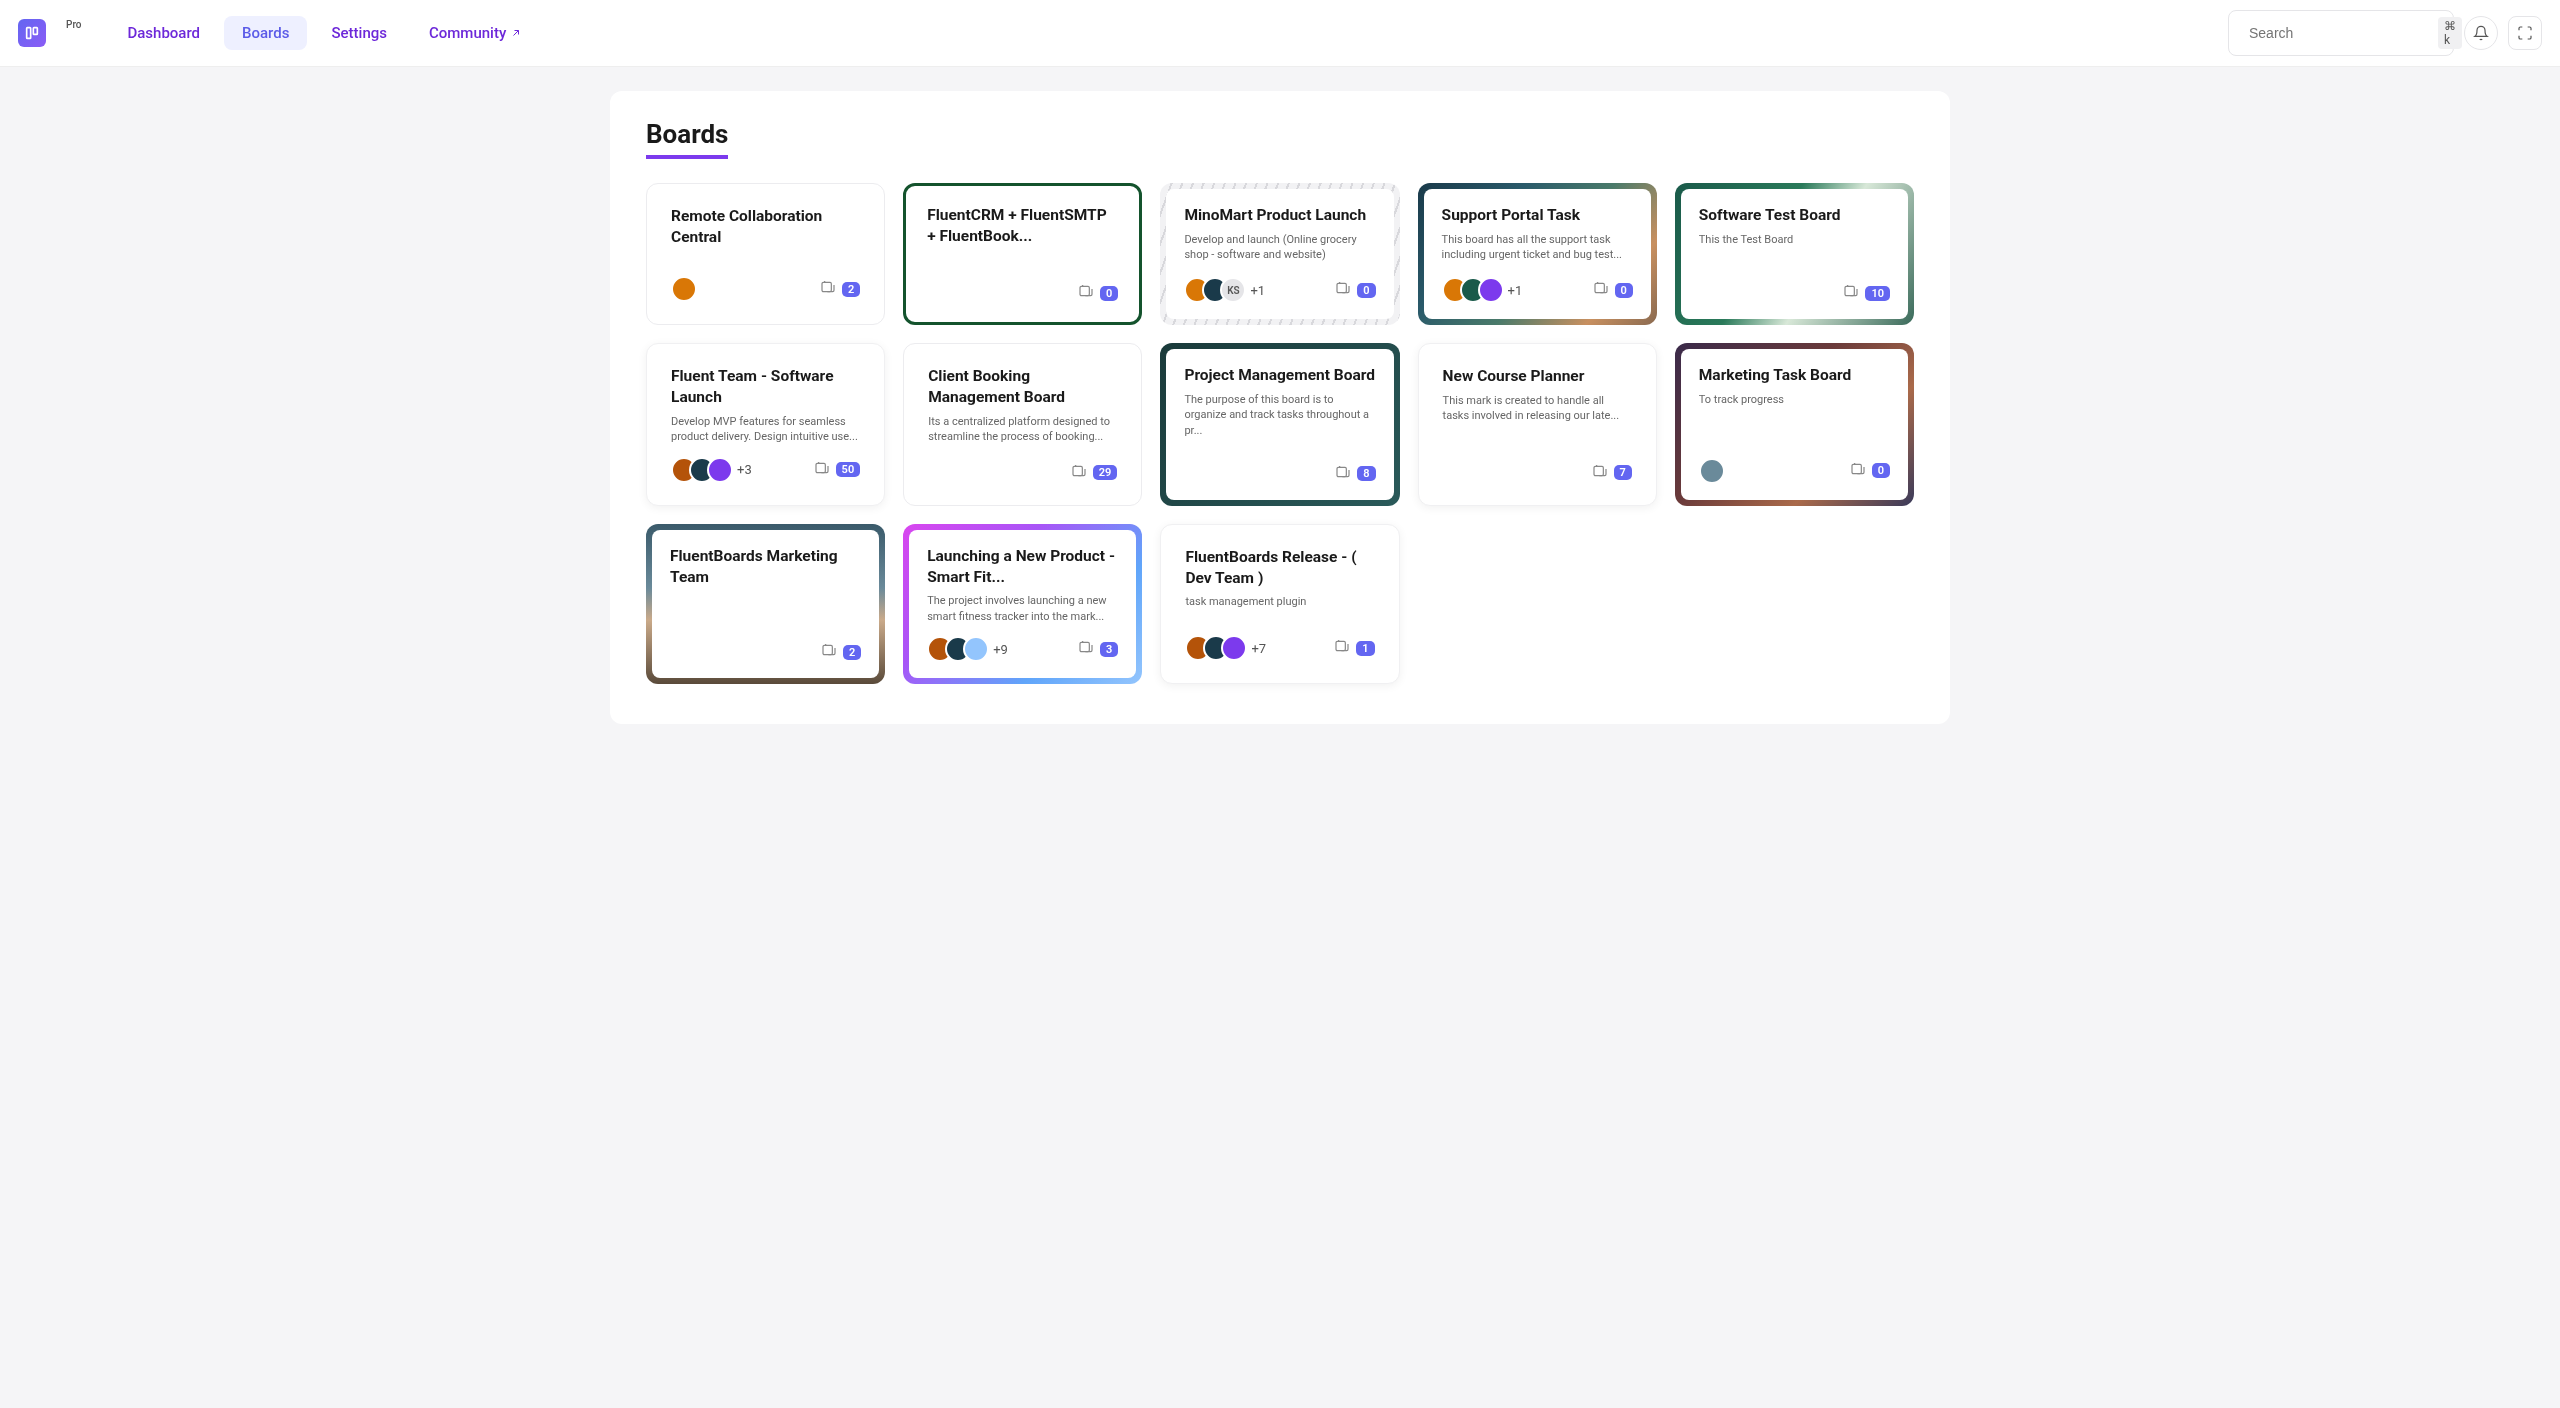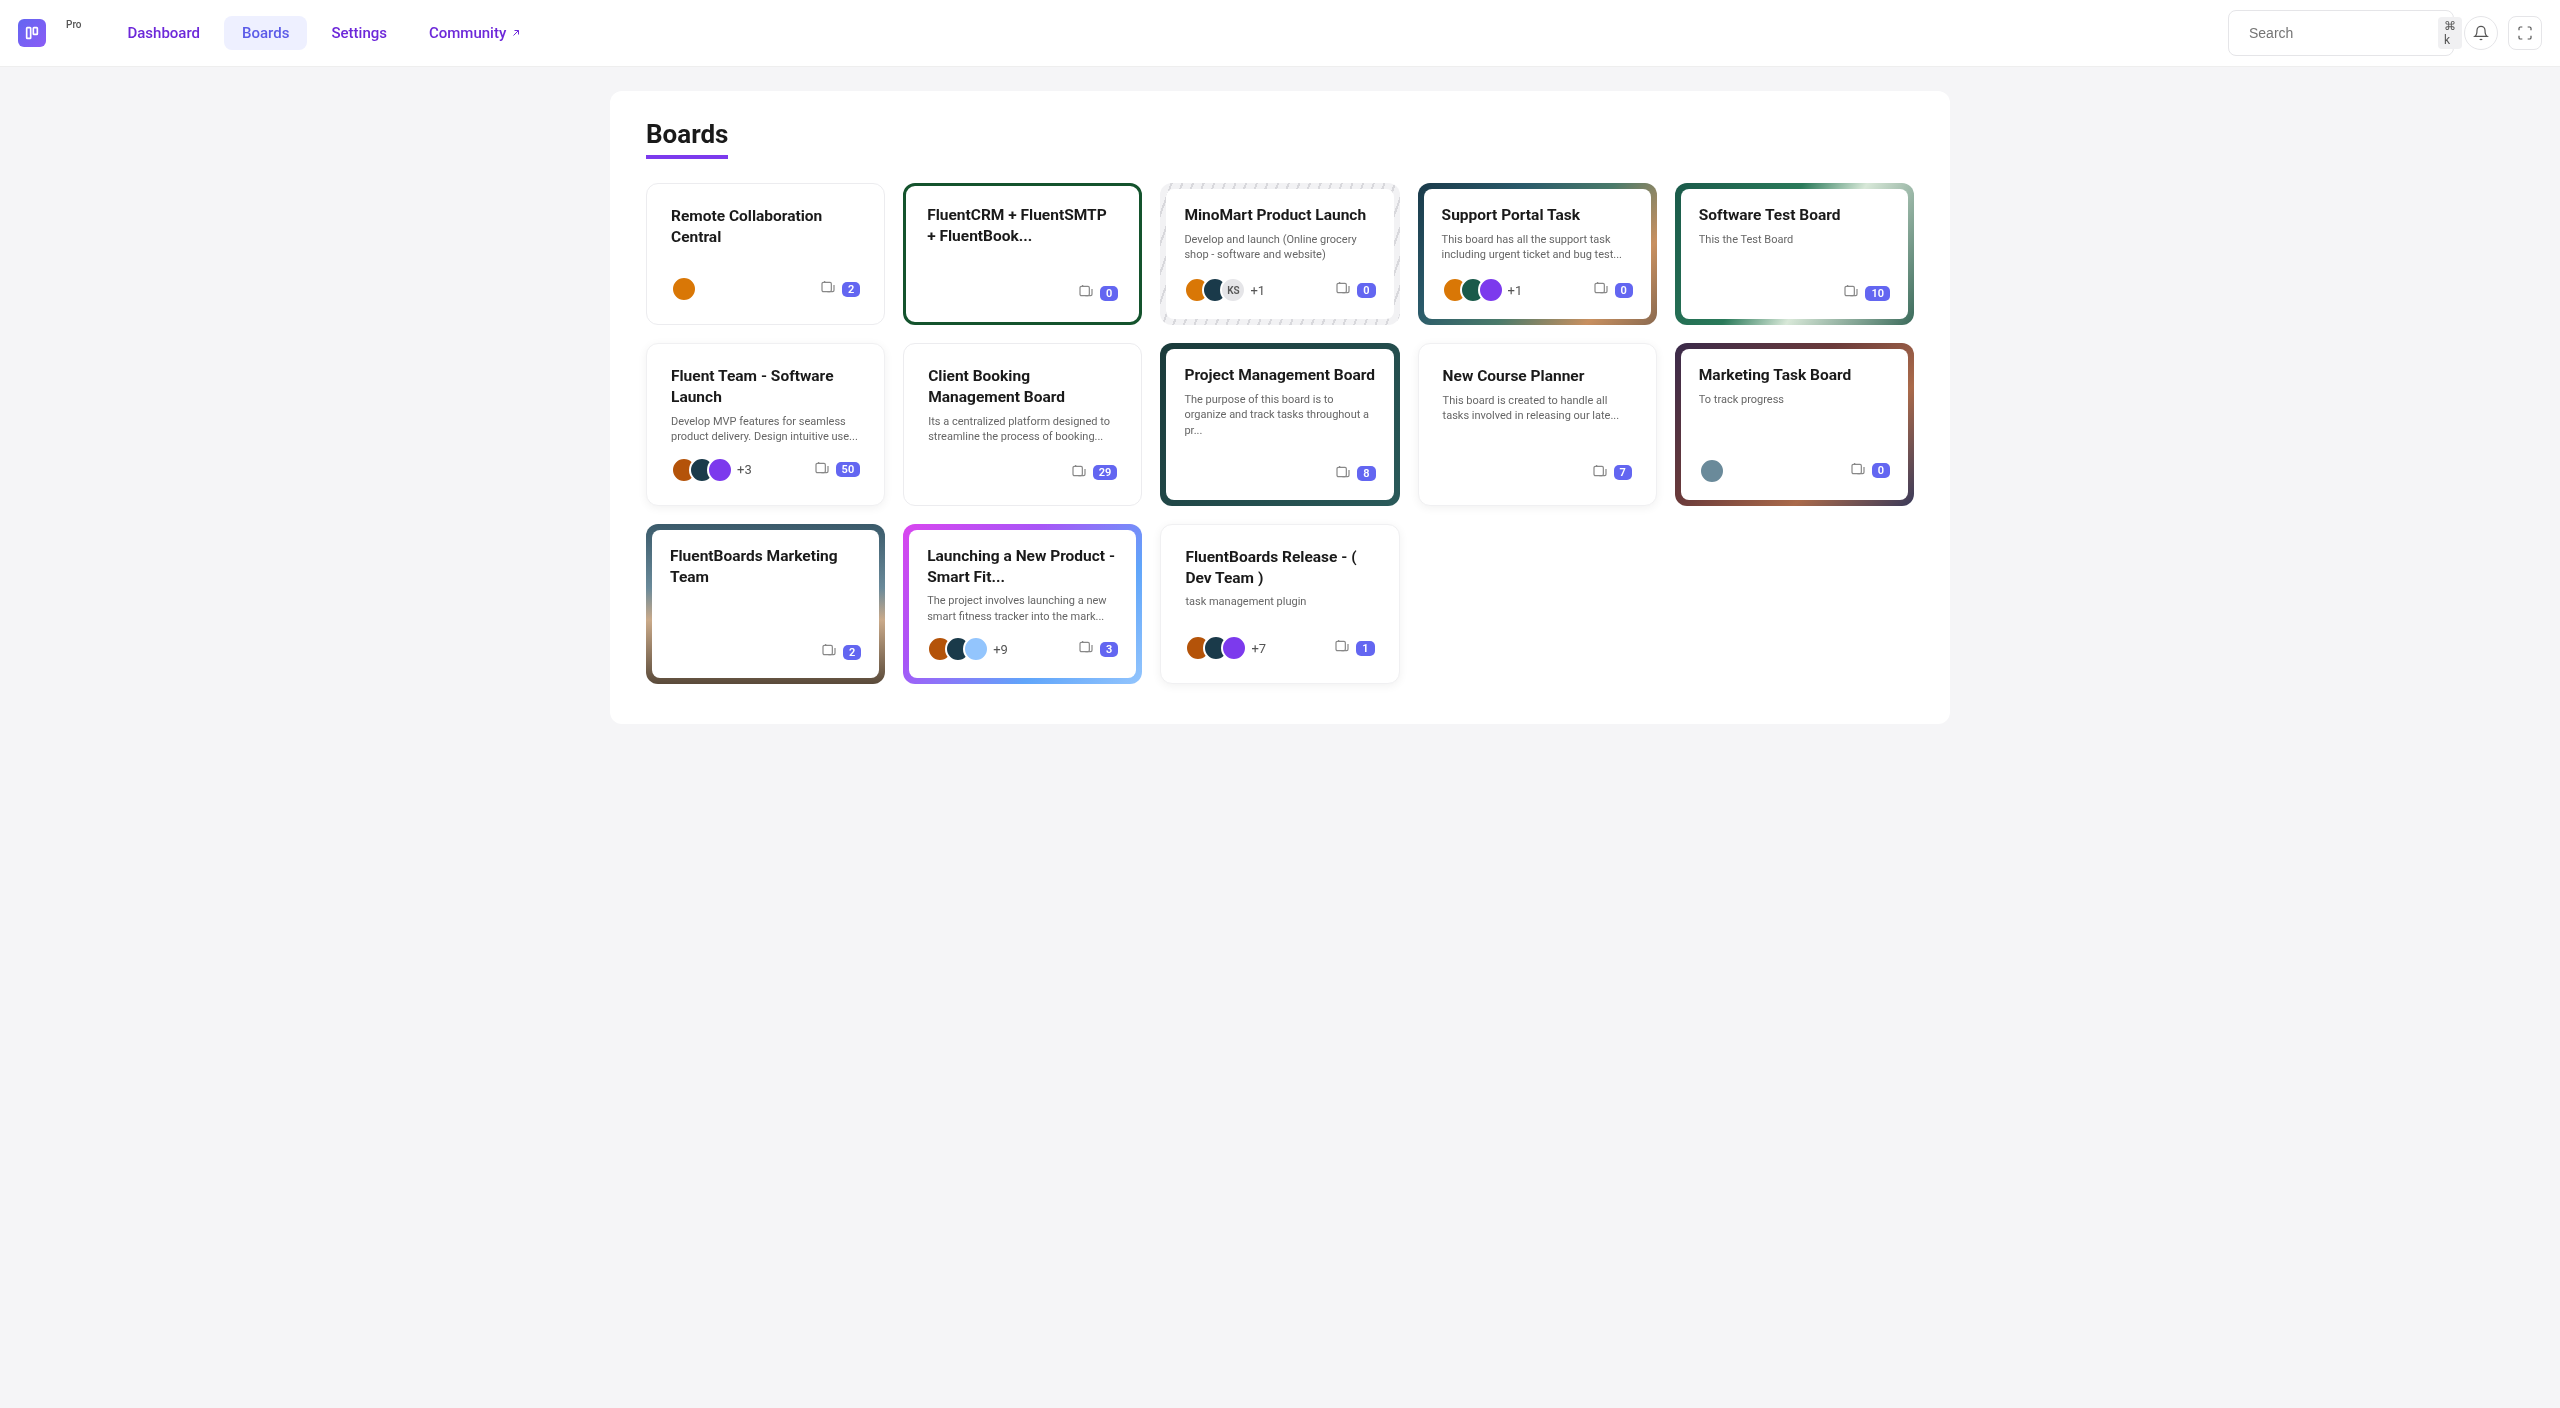--- a/index.html
+++ b/index.html
@@ -318,21 +318,21 @@
                   <path d="M7 3v2M21 9v8a2 2 0 0 1-2 2h-8"></path>
                 </svg></span>
               <span class="count-badge">8</span>
             </div>
           </div>
         </div>
       </div>
       <div class="board-card bg-white-shadow">
         <div class="board-inner">
           <div class="board-title">New Course Planner</div>
-          <div class="board-desc">This board is created to handle all tasks involved in releasing our late...</div>
+          <div class="board-desc">This mark is created to handle all tasks involved in releasing our late...</div>
           <div class="board-foot">
             <div class="avatars"></div>
             <div class="card-count">
               <span><svg viewBox="0 0 24 24" fill="none" stroke="currentColor" stroke-width="1.8" style="width: 16px; height: 16px;">
                   <rect x="3" y="5" width="14" height="14" rx="2"></rect>
                   <path d="M7 3v2M21 9v8a2 2 0 0 1-2 2h-8"></path>
                 </svg></span>
               <span class="count-badge">7</span>
             </div>
           </div>

